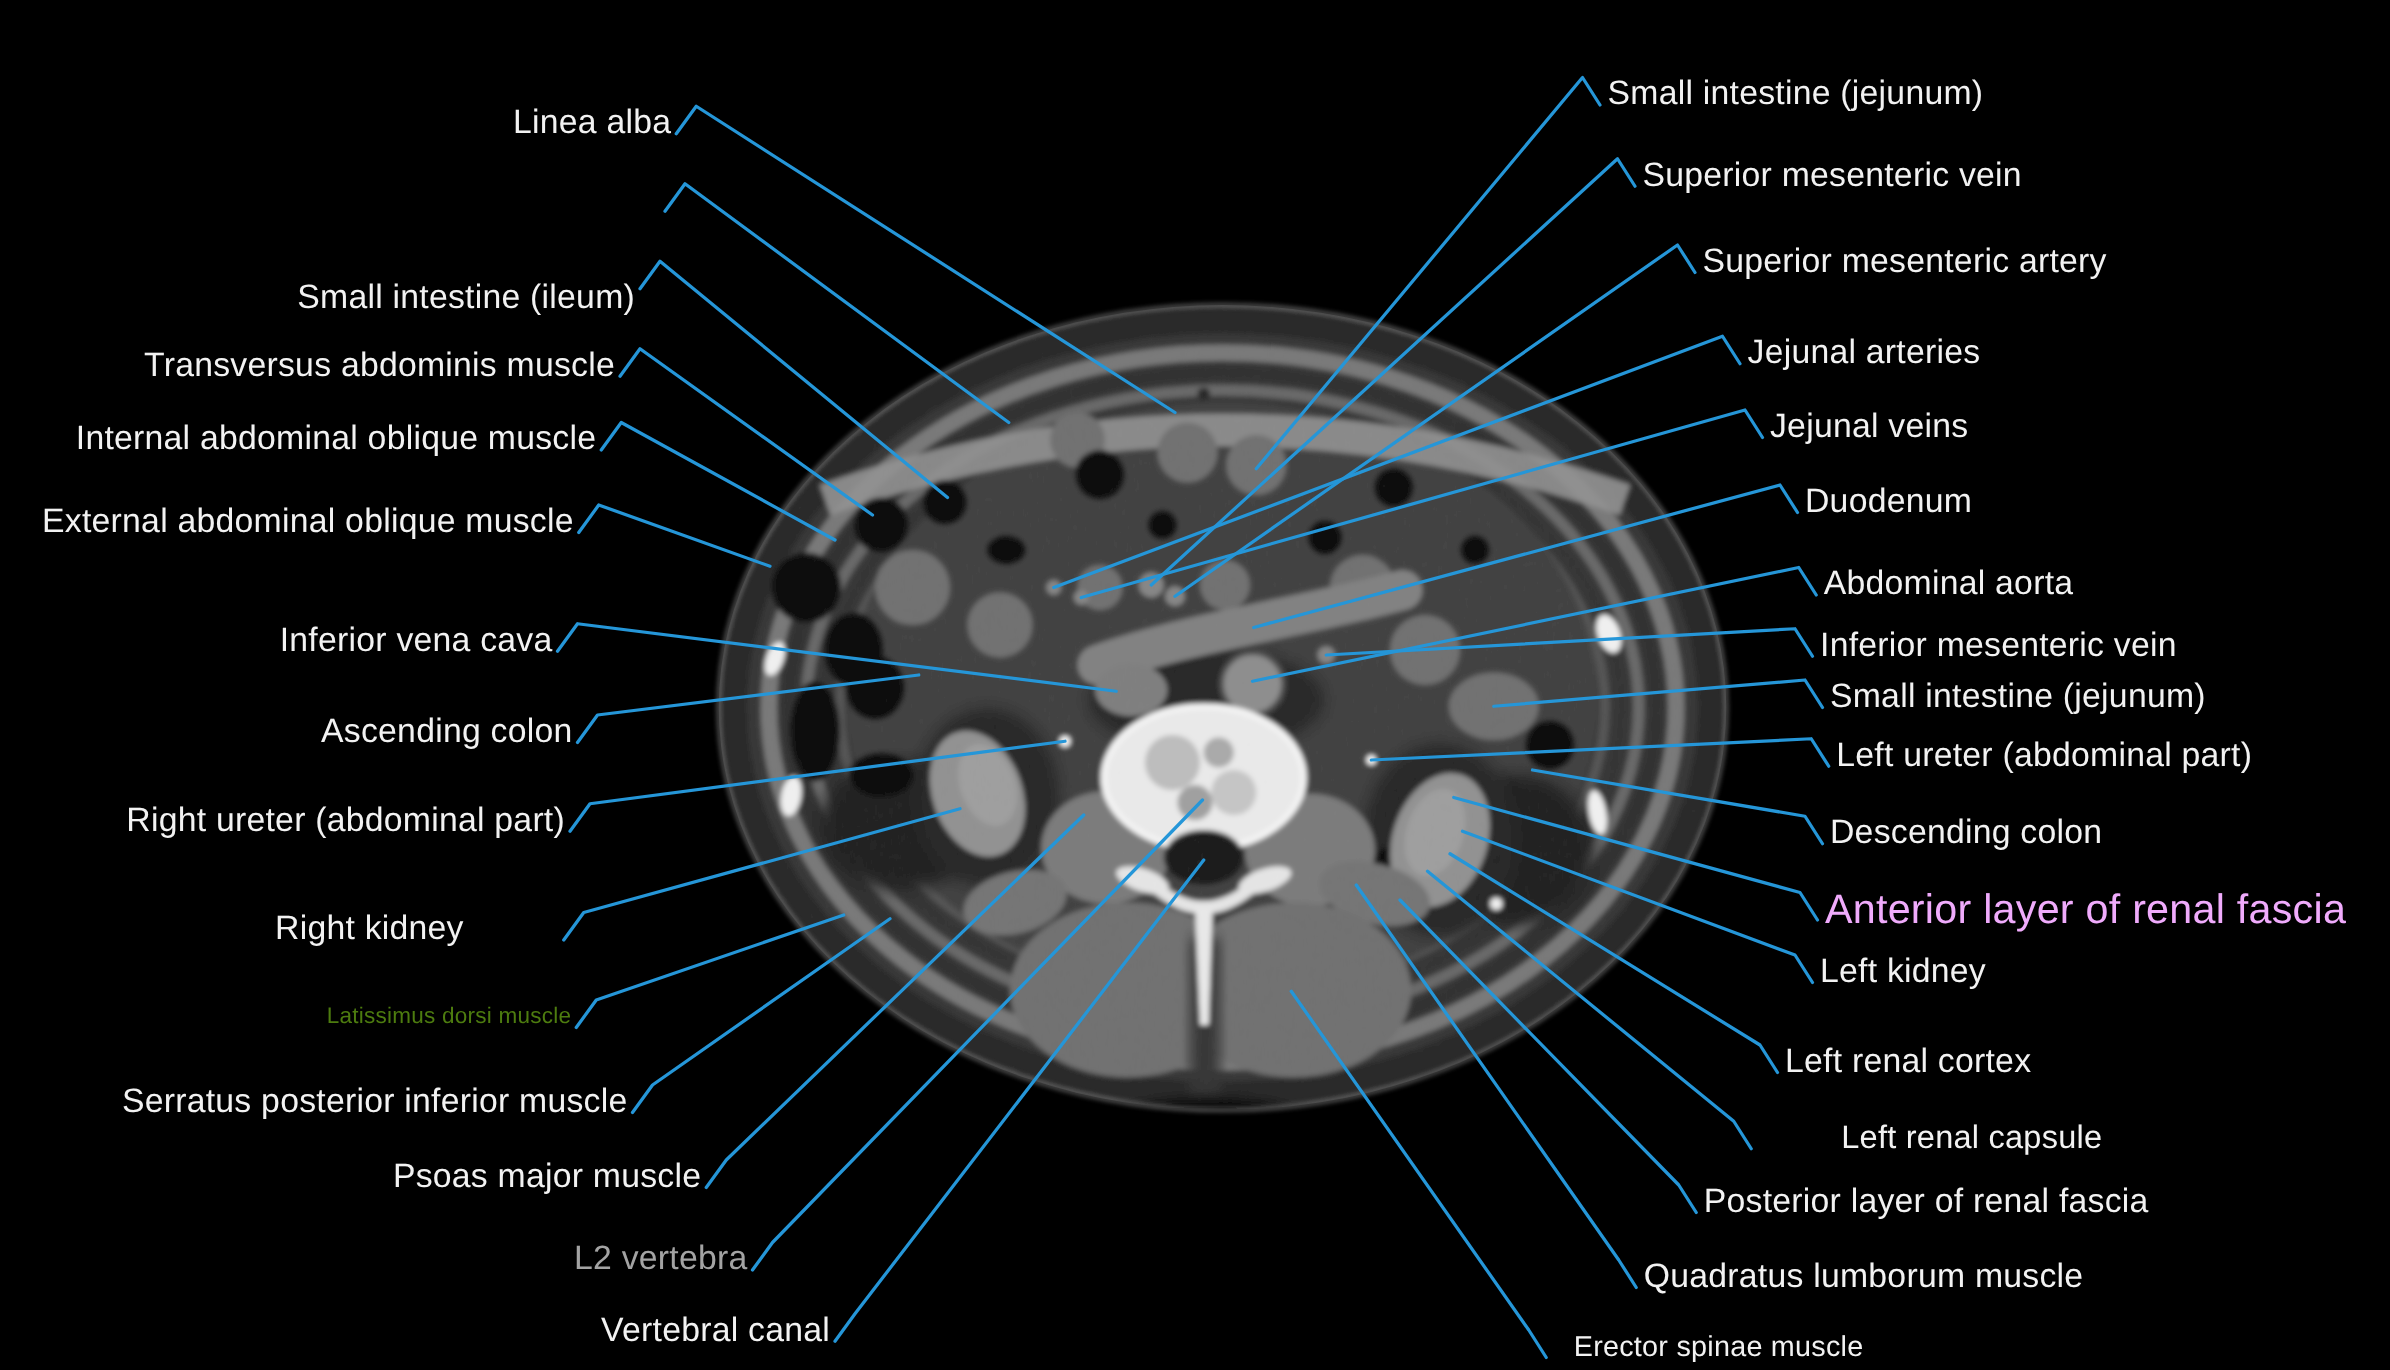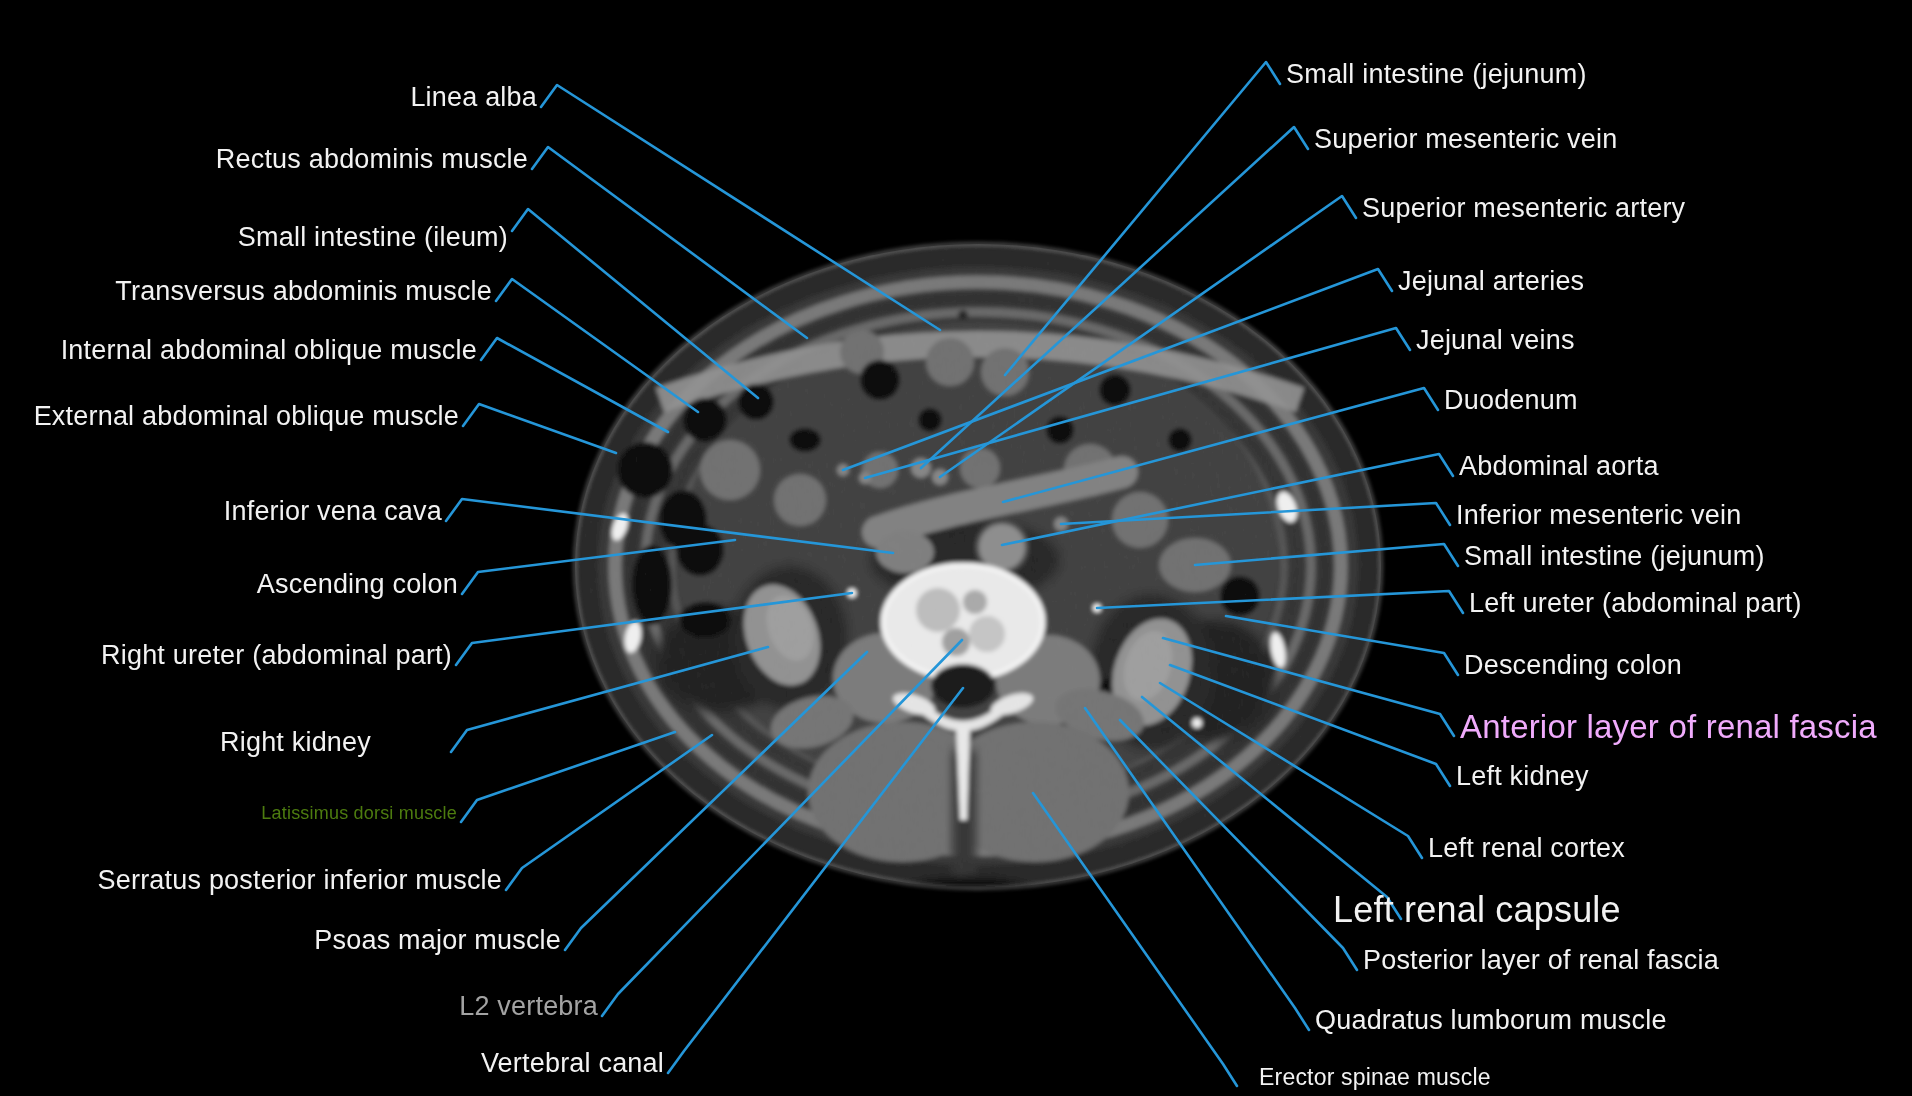--- a/index.html
+++ b/index.html
@@ -185,21 +185,20 @@
         <polyline points="1422,858 1408,836 1160,683" stroke="#2596d8"></polyline>
         <polyline points="1401,919 1387,897 1142,697" stroke="#2596d8"></polyline>
         <polyline points="1357,970 1343,948 1120,720" stroke="#2596d8"></polyline>
         <polyline points="1309,1030 1295,1008 1085,708" stroke="#2596d8"></polyline>
         <polyline points="1237,1086 1223,1064 1033,793" stroke="#2596d8"></polyline>
       </g>
   </svg>
 
   <div id="labels-layer">
       <div class="label" style="color: rgb(242, 242, 242); font-size: 27px; right: 1375px; text-align: right; top: 98px;">Linea alba</div>
-      <div class="label" style="color: rgb(242, 242, 242); font-size: 27px; right: 1384px; text-align: right; top: 160px;">Rectus abdominis muscle</div>
       <div class="label" style="color: rgb(242, 242, 242); font-size: 27px; right: 1404px; text-align: right; top: 222px; margin-top: 16px;">Small intestine (ileum)</div>
       <div class="label" style="color: rgb(242, 242, 242); font-size: 27px; right: 1420px; text-align: right; top: 292px;">Transversus abdominis muscle</div>
       <div class="label" style="color: rgb(242, 242, 242); font-size: 27px; right: 1435px; text-align: right; top: 351px;">Internal abdominal oblique muscle</div>
       <div class="label" style="color: rgb(242, 242, 242); font-size: 27px; right: 1453px; text-align: right; top: 417px;">External abdominal oblique muscle</div>
       <div class="label" style="color: rgb(242, 242, 242); font-size: 27px; right: 1470px; text-align: right; top: 512px;">Inferior vena cava</div>
       <div class="label" style="color: rgb(242, 242, 242); font-size: 27px; right: 1454px; text-align: right; top: 585px;">Ascending colon</div>
       <div class="label" style="color: rgb(242, 242, 242); font-size: 27px; right: 1460px; text-align: center; top: 656px;">Right ureter (abdominal part)</div>
       <div class="label" style="color: rgb(242, 242, 242); font-size: 27px; right: 1541px; text-align: right; top: 743px;">Right kidney</div>
       <div class="label" style="color: #4d7c0f; font-size: 18px; right: 1455px; text-align: right; top: 813px;">Latissimus dorsi muscle</div>
       <div class="label" style="color: rgb(242, 242, 242); font-size: 27px; right: 1410px; text-align: right; top: 881px;">Serratus posterior inferior muscle</div>
@@ -213,18 +212,18 @@
       <div class="label" style="color: rgb(242, 242, 242); font-size: 27px; left: 1416px; top: 341px;">Jejunal veins</div>
       <div class="label" style="color: rgb(242, 242, 242); font-size: 27px; left: 1444px; top: 401px;">Duodenum</div>
       <div class="label" style="color: rgb(242, 242, 242); font-size: 27px; left: 1459px; top: 467px;">Abdominal aorta</div>
       <div class="label" style="color: rgb(242, 242, 242); font-size: 27px; left: 1456px; top: 516px;">Inferior mesenteric vein</div>
       <div class="label" style="color: rgb(242, 242, 242); font-size: 27px; left: 1464px; top: 557px;">Small intestine (jejunum)</div>
       <div class="label" style="color: rgb(242, 242, 242); font-size: 27px; left: 1469px; top: 604px;">Left ureter (abdominal part)</div>
       <div class="label" style="color: rgb(242, 242, 242); font-size: 27px; left: 1464px; top: 666px;">Descending colon</div>
       <div class="label" style="color: #f0abfc; font-size: 33px; left: 1460px; top: 727px;">Anterior layer of renal fascia</div>
       <div class="label" style="color: rgb(242, 242, 242); font-size: 27px; left: 1456px; top: 777px;">Left kidney</div>
       <div class="label" style="color: rgb(242, 242, 242); font-size: 27px; left: 1428px; top: 849px;">Left renal cortex</div>
-      <div class="label" style="color: rgb(242, 242, 242); font-size: 36px; left: 1333px; top: 910px;">Left renal capsule</div>
+      <div class="label" style="color: rgb(242, 242, 242); font-size: 26px; left: 1473px; top: 910px;">Left renal capsule</div>
       <div class="label" style="color: rgb(242, 242, 242); font-size: 27px; left: 1363px; top: 961px;">Posterior layer of renal fascia</div>
       <div class="label" style="color: rgb(242, 242, 242); font-size: 27px; left: 1315px; top: 1021px;">Quadratus lumborum muscle</div>
       <div class="label" style="color: rgb(242, 242, 242); font-size: 23px; left: 1243px; top: 1077px; margin-left: 16px;">Erector spinae muscle</div>
     </div>
 </div>
 
 </body></html>

